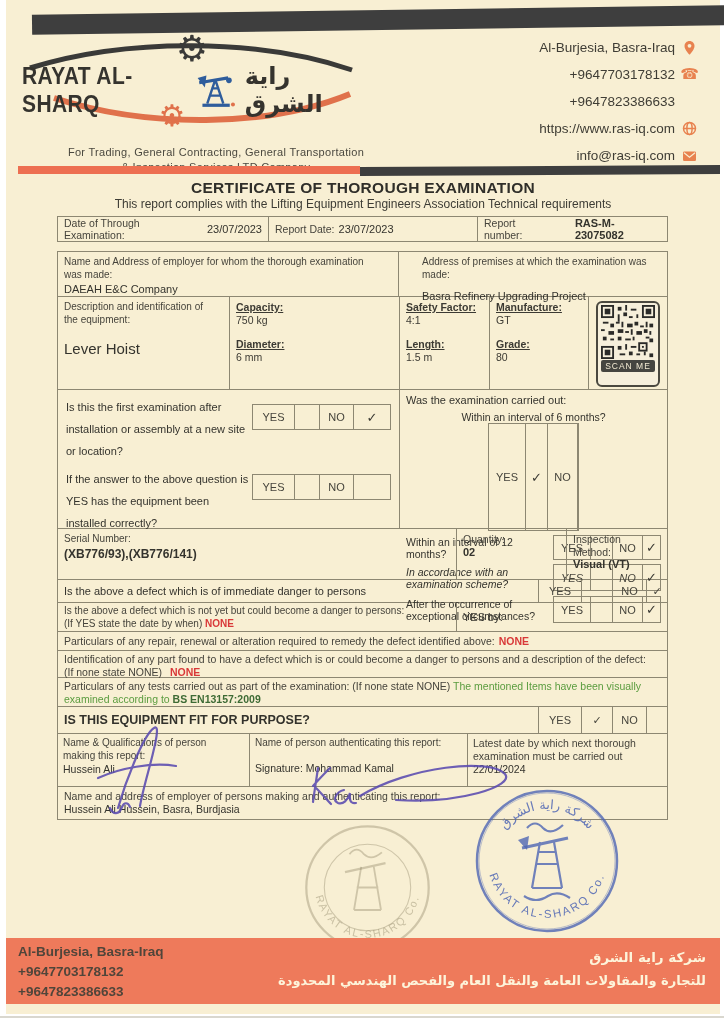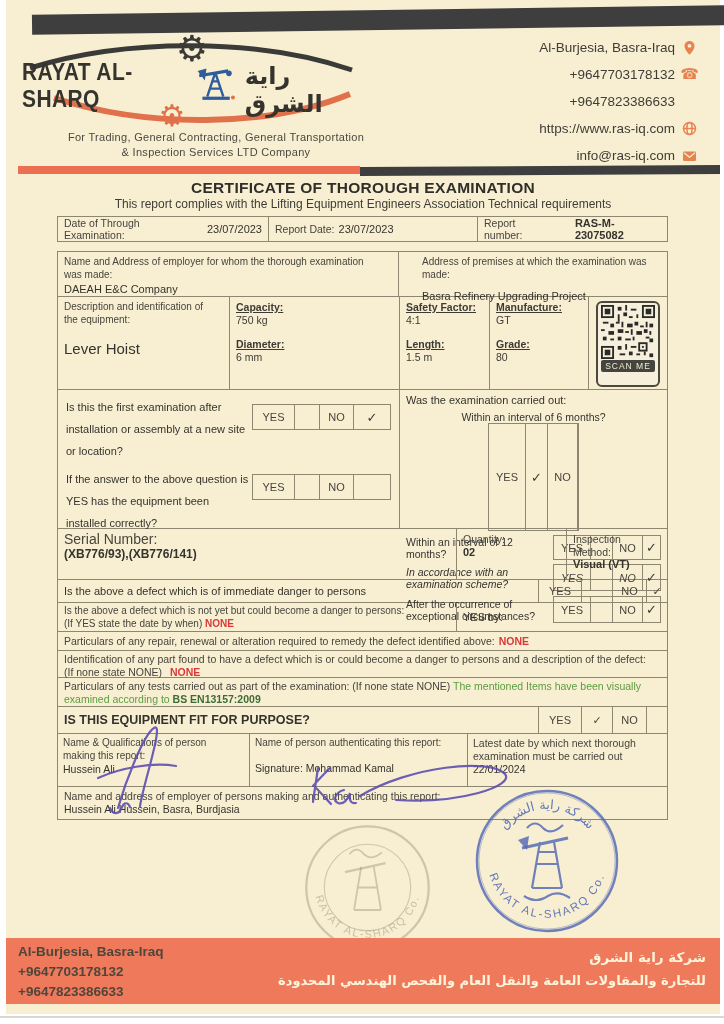--- a/index.html
+++ b/index.html
@@ -6,24 +6,24 @@
   .stage{position:relative;width:724px;height:1024px;background:#ffffff;overflow:hidden;}
   .page{position:absolute;left:6px;top:0;width:714px;height:1014px;background:#f8efd3;}
   .ar{font-family:"DejaVu Sans",sans-serif;}
   .dj{font-family:"DejaVu Sans",sans-serif;}
 
   
   .topbar{position:absolute;left:26px;top:10px;width:696px;height:20px;background:#3e3e3e;transform:rotate(-0.8deg);}
 
   
   .emblem{position:absolute;left:16px;top:34px;width:338px;height:102px;}
-  .logo-text{position:absolute;left:16px;top:62px;width:338px;display:flex;justify-content:center;gap:9px;}
+  .logo-text{position:absolute;left:16px;top:62px;width:338px;display:flex;align-items:center;justify-content:center;gap:9px;}
   .logo-en{font-weight:bold;font-size:21px;letter-spacing:.4px;color:#35332e;transform:scaleY(1.15);}
   .logo-ar{font-weight:bold;font-size:24px;color:#35332e;}
-  .tagline{position:absolute;left:26px;top:130px;width:368px;text-align:center;font-size:11px;line-height:15px;color:#4a483f;letter-spacing:.3px;}
+  .tagline{position:absolute;left:26px;top:145px;width:368px;text-align:center;font-size:11px;line-height:15px;color:#4a483f;letter-spacing:.3px;}
 
   .contact{position:absolute;left:428px;top:34px;width:264px;}
   .c-row{display:flex;justify-content:flex-end;align-items:center;gap:6px;height:27px;font-size:13.5px;color:#3f3d35;}
   .c-ico{width:17px;height:16px;display:flex;align-items:center;justify-content:center;}
   .c-phone-glyph{color:#e8824f;font-size:15px;line-height:15px;}
 
   
   .div-orange{position:absolute;left:12px;top:166px;width:342px;height:8px;background:#ed6f51;}
   .div-dark{position:absolute;left:354px;top:166px;width:360px;height:9px;background:#3e3e3e;transform:rotate(-0.3deg);}
 
@@ -325,21 +325,21 @@
             <div class="cb tickc" style="flex:0 0 22px;"></div>
             <div class="cb" style="flex:0 0 30px;">NO</div>
             <div class="cb tickc" style="flex:1;">✓</div>
           </div>
         </div>
       </div>
     </div>
 
     <div class="row" style="height:52px;">
       <div class="cell" style="flex:0 0 398px;">
-        <div class="lbl" style="font-size:14px;">Serial Number:</div>
+        <div class="lbl" style="font-size:10px;">Serial Number:</div>
         <div class="val b" style="font-size:12px;margin-top:1px;">(XB776/93),(XB776/141)</div>
       </div>
       <div class="cell" style="flex:0 0 110px;">
         <div class="lbl" style="font-size:10.5px;">Quantity:</div>
         <div class="val b">02</div>
       </div>
       <div class="cell" style="flex:1;">
         <div class="lbl" style="font-size:10.5px;">Inspection Method:</div>
         <div class="val b">Visual (VT)</div>
       </div>

